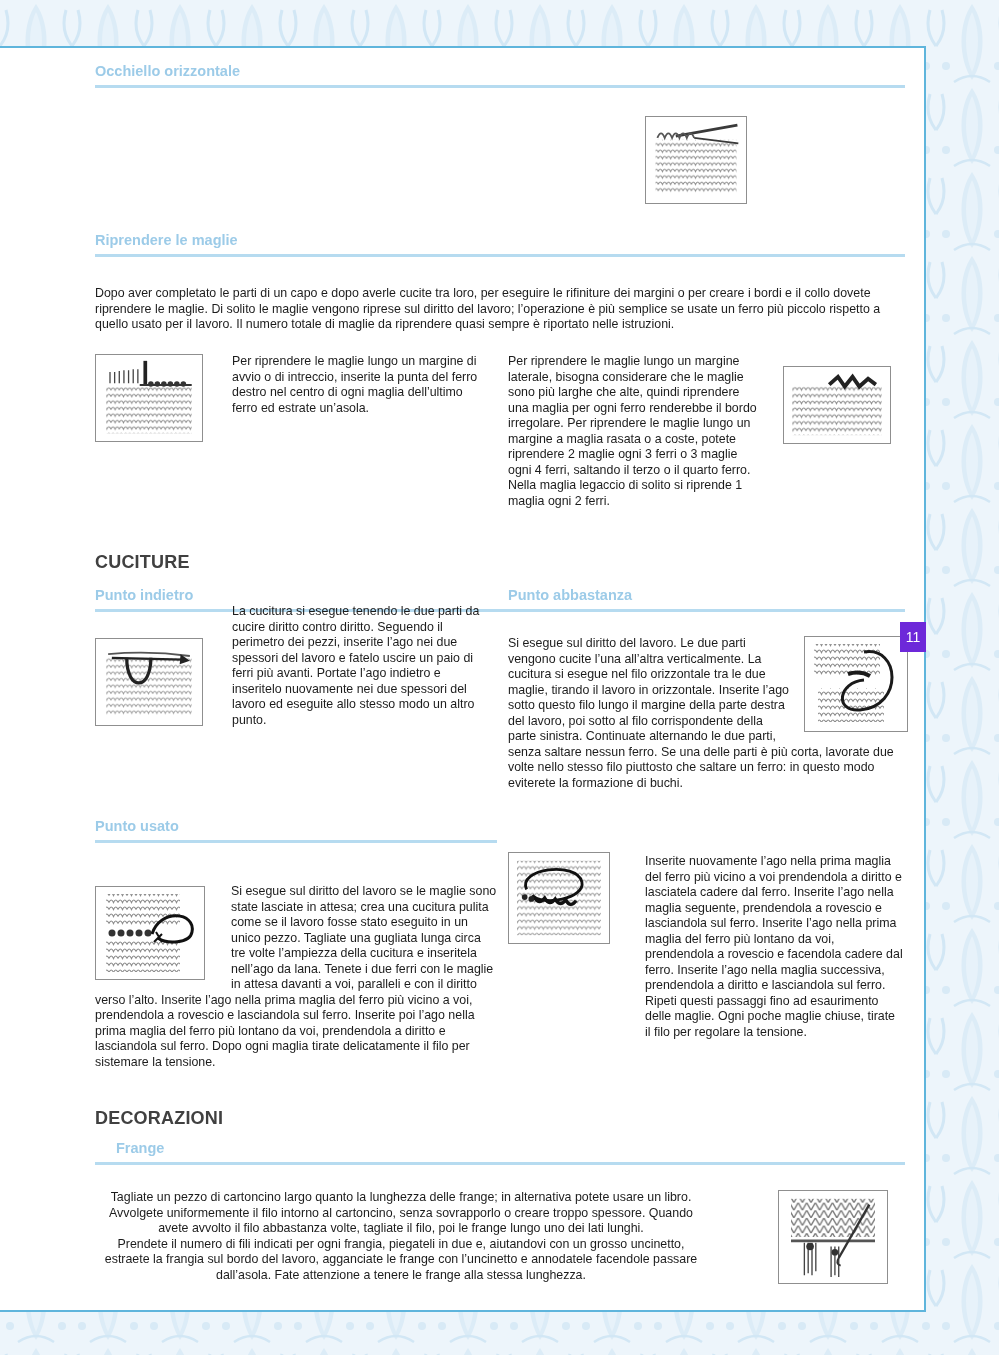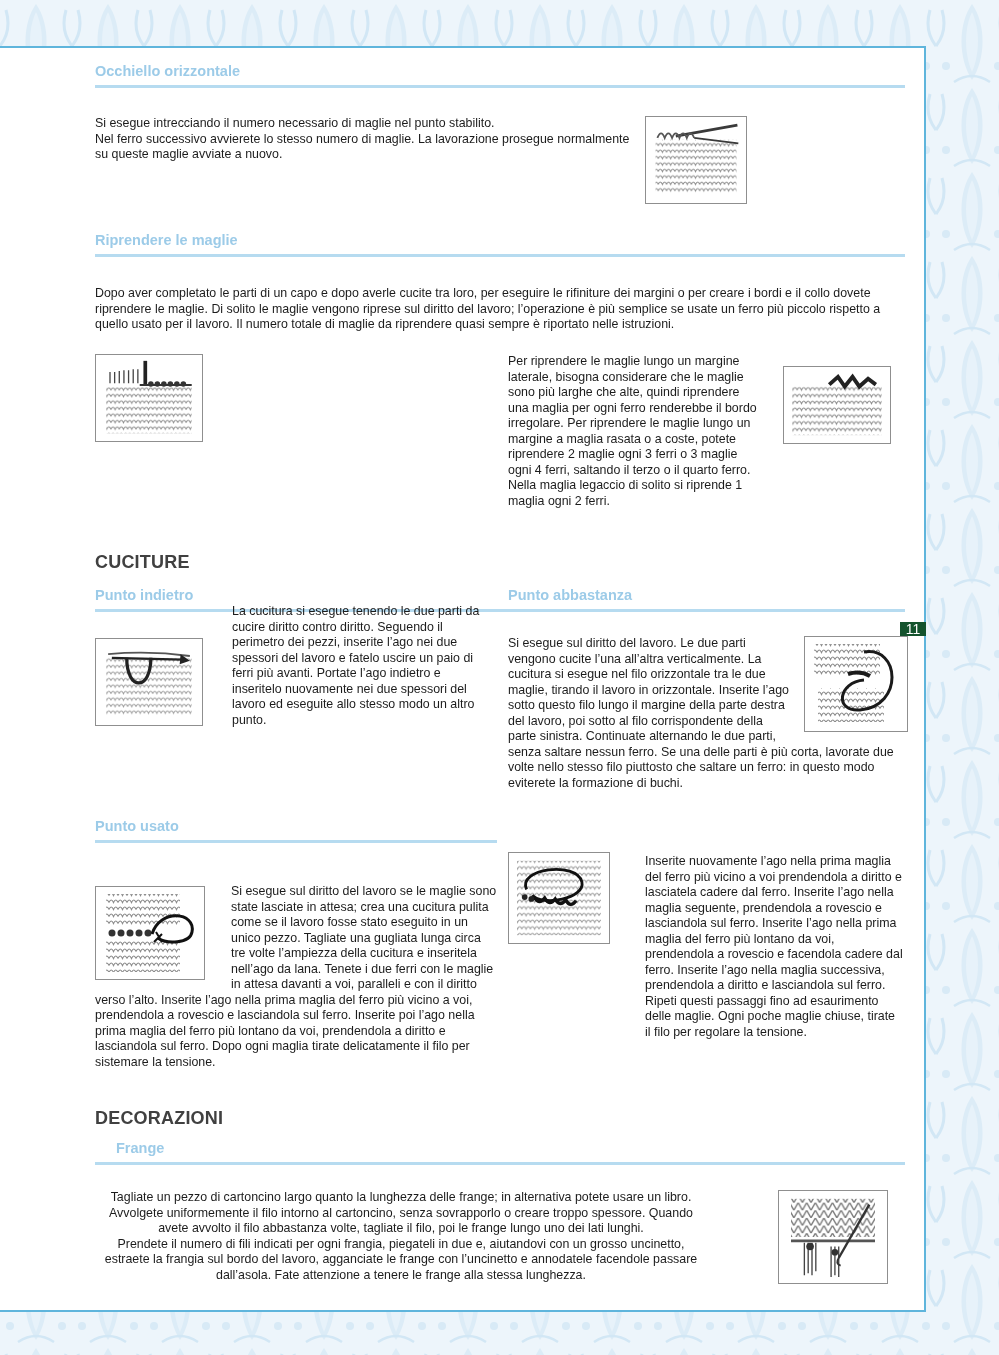--- a/index.html
+++ b/index.html
@@ -19,22 +19,22 @@
   .body-text{
     font-size:12.4px;line-height:15.5px;color:#1c1c1c;
     white-space:pre-line;text-align:left;
   }
   .illus{
     position:absolute;background:#ffffff;border:1px solid #8f8f8f;
     box-sizing:border-box;padding:4px;
   }
   .illus svg{display:block;width:100%;height:100%;}
   #page-badge{
-    position:absolute;left:900px;top:622px;width:26px;height:14px;
-    background:#14532d;color:#ffffff;font-size:14px;
+    position:absolute;left:900px;top:622px;width:26px;height:30px;
+    background:#6d28d9;color:#ffffff;font-size:14px;
     display:flex;align-items:center;justify-content:center;z-index:5;
   }
   .float-img-left{
     float:left;width:110px;height:94px;margin:2px 26px 8px 0;
     background:#fff;border:1px solid #8f8f8f;box-sizing:border-box;padding:3px;
   }
   .float-img-right{
     float:right;width:104px;height:96px;margin:0 0 8px 10px;
     background:#fff;border:1px solid #8f8f8f;box-sizing:border-box;padding:3px;
   }
@@ -57,22 +57,20 @@
         <path d="M18 82 Q36 70 54 82" stroke="#d2e7f5" stroke-width="2.5" fill="none"></path>
       </pattern>
     </defs>
     <rect x="0" y="0" width="999" height="1355" fill="url(#damask)"></rect>
   </svg>
 
   <div id="content-box">
 
     <div class="abs h3" style="left:99px;top:15px;">Occhiello orizzontale</div>
     <div class="rule" style="left:99px;top:37px;width:810px;"></div>
-    <div class="abs body-text" style="left:99px;top:68px;width:545px;">Si esegue intrecciando il numero necessario di maglie nel punto stabilito.
-Nel ferro successivo avvierete lo stesso numero di maglie. La lavorazione prosegue normalmente su queste maglie avviate a nuovo.</div>
     <div class="illus" style="left:649px;top:68px;width:102px;height:88px;">
       <svg viewBox="0 0 100 84">
         <defs>
             <pattern id="k1" width="9" height="7" patternUnits="userSpaceOnUse">
               <path d="M0 5.5 Q2.2 .5 4.5 5.5 Q6.8 .5 9 5.5" fill="none" stroke="#8a8a8a" stroke-width="1.2"></path>
             </pattern>
           </defs>
         <rect x="6" y="20" width="88" height="58" fill="url(#k1)"></rect>
         <path d="M28 16 L95 4" stroke="#3a3a3a" stroke-width="3" fill="none"></path>
         <path d="M48 18 L96 24" stroke="#3a3a3a" stroke-width="2" fill="none"></path>
@@ -100,20 +98,21 @@
             <circle cx="52" cy="27" r="3"></circle>
             <circle cx="59" cy="27" r="3"></circle>
             <circle cx="66" cy="27" r="3"></circle>
             <circle cx="73" cy="27" r="3"></circle>
             <circle cx="80" cy="27" r="3"></circle>
             <circle cx="87" cy="27" r="3"></circle>
           </g>
         <path d="M40 28 H96" stroke="#333" stroke-width="2"></path>
       </svg>
     </div>
+    <div class="abs body-text" style="left:236px;top:306px;width:248px;">Per riprendere le maglie lungo un margine di avvio o di intreccio, inserite la punta del ferro destro nel centro di ogni maglia dell’ultimo ferro ed estrate un’asola.</div>
 
     <div class="abs body-text" style="left:512px;top:306px;width:252px;">Per riprendere le maglie lungo un margine laterale, bisogna considerare che le maglie sono più larghe che alte, quindi riprendere una maglia per ogni ferro renderebbe il bordo irregolare. Per riprendere le maglie lungo un margine a maglia rasata o a coste, potete riprendere 2 maglie ogni 3 ferri o 3 maglie ogni 4 ferri, saltando il terzo o il quarto ferro. Nella maglia legaccio di solito si riprende 1 maglia ogni 2 ferri.</div>
     <div class="illus" style="left:787px;top:318px;width:108px;height:78px;">
       <svg viewBox="0 0 100 70">
         <defs>
             <pattern id="k3" width="9" height="7" patternUnits="userSpaceOnUse">
               <path d="M0 5.5 Q2.2 .5 4.5 5.5 Q6.8 .5 9 5.5" fill="none" stroke="#8a8a8a" stroke-width="1.2"></path>
             </pattern>
           </defs>
         <rect x="4" y="16" width="92" height="50" fill="url(#k3)"></rect>

